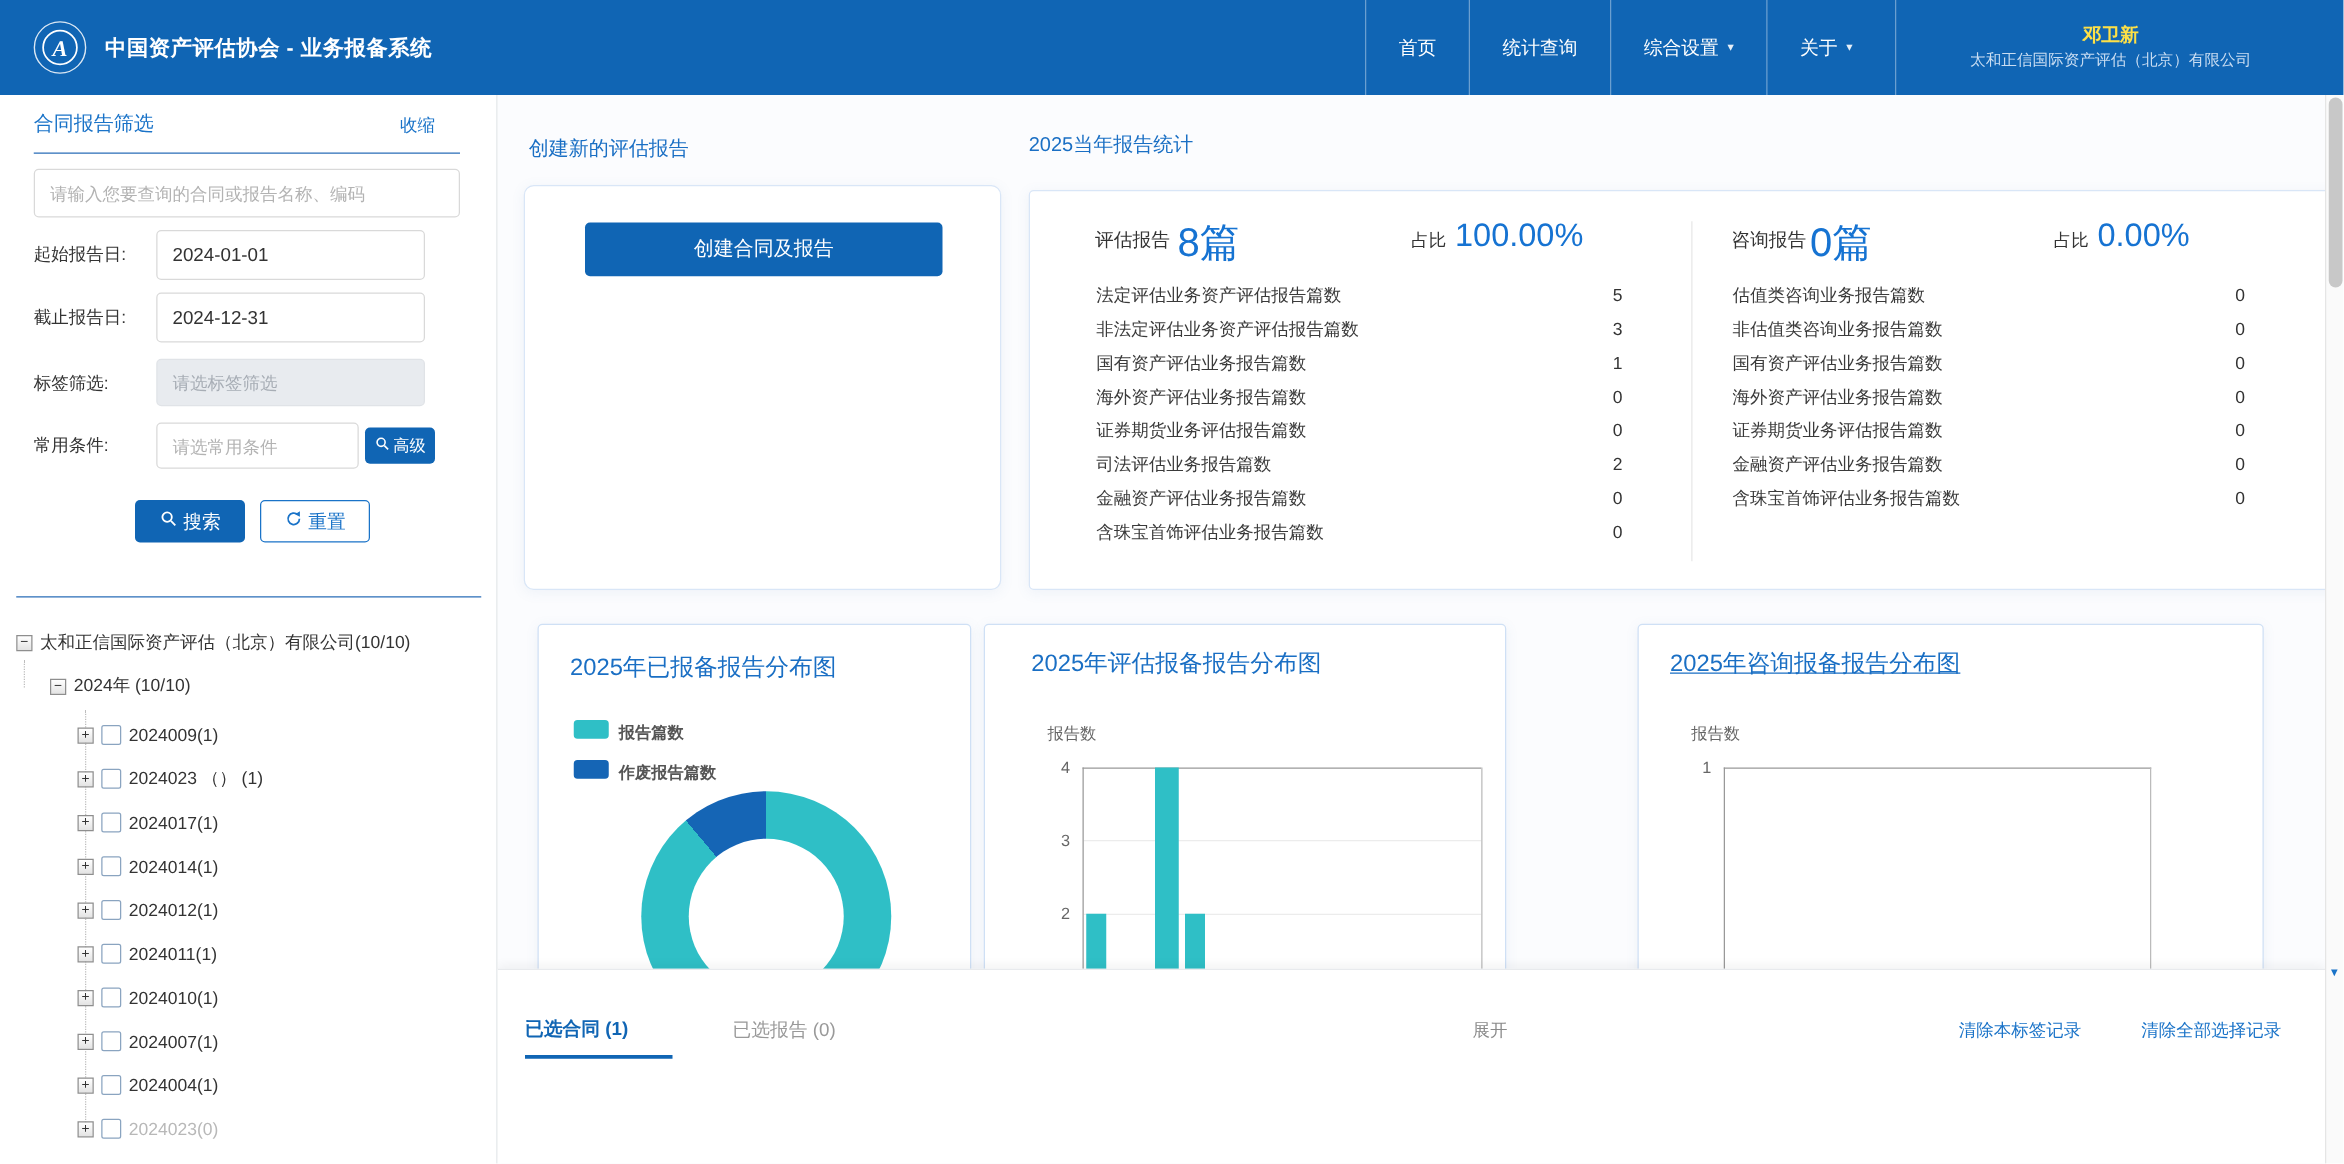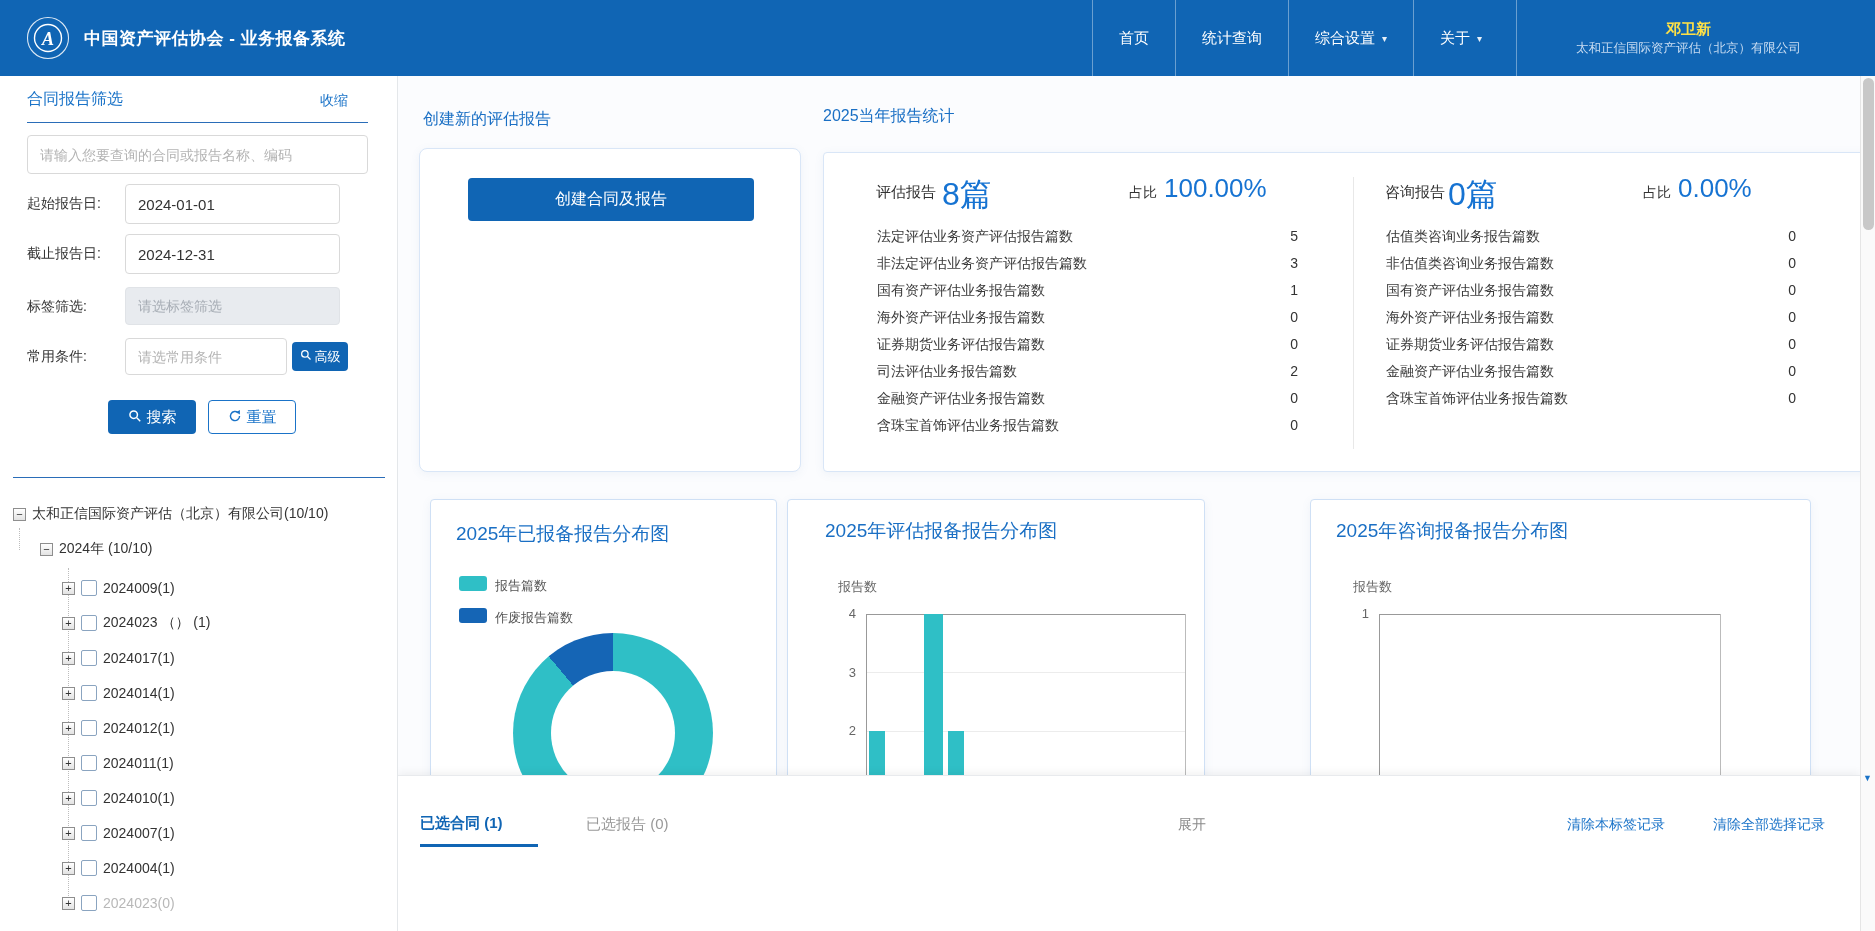--- a/index.html
+++ b/index.html
@@ -54,21 +54,21 @@
   .stat-count { position:absolute; font-size:32px; color:#1673d2; }
   .ratio-label { position:absolute; font-size:14px; color:#333; }
   .ratio-val { position:absolute; font-size:26px; color:#1673d2; }
   .stat-row-label { position:absolute; font-size:14px; color:#3a3a3a; white-space:nowrap; }
   .stat-row-val { position:absolute; width:34px; text-align:right; font-size:14px; color:#333; }
   .stats-vdiv { position:absolute; left:529px; top:24px; width:1px; height:272px; background:#e8e8e8; }
 
   
   .chart-title { position:absolute; font-size:19px; color:#1a6fc4; white-space:nowrap; }
   .legend-swatch { position:absolute; width:28px; height:15px; border-radius:3px; }
-  .legend-text { position:absolute; font-size:13px; color:#555; }
+  .legend-text { position:absolute; font-size:13px; color:#555;font-weight:bold; }
   .donut { position:absolute; left:82px; top:133px; width:200px; height:200px; border-radius:50%; }
   .donut-hole { position:absolute; left:38px; top:38px; width:124px; height:124px; border-radius:50%; background:#fff; }
   .y-label { position:absolute; font-size:13px; color:#666; }
   .tick { position:absolute; width:30px; text-align:right; font-size:13px; color:#666; }
   .axis-v { position:absolute; width:1px; background:#999; }
   .axis-h { position:absolute; height:1px; background:#999; }
   .grid-h { position:absolute; height:1px; background:#ececec; }
   .plot-right { position:absolute; width:1px; background:#bbb; }
   .bar { position:absolute; background:#2fbfc6; }
 
@@ -305,21 +305,21 @@
       <div class="grid-h" style="left:79px; top:172px; width:318px;"></div>
       <div class="grid-h" style="left:79px; top:231px; width:318px;"></div>
       <div class="axis-v" style="left:78px; top:114px; height:186px;"></div>
       <div class="plot-right" style="left:397px; top:114px; height:186px;"></div>
       <div class="bar" style="left: 81px; width: 16px; top: 231px; height: 69px; background: rgb(47, 191, 198);"></div>
       <div class="bar" style="left: 136px; width: 19px; top: 114px; height: 186px; background: rgb(47, 191, 198);"></div>
       <div class="bar" style="left: 160px; width: 16px; top: 231px; height: 69px; background: rgb(47, 191, 198);"></div>
     </div>
 
     <div class="card" style="left:912px; top:423px; width:501px; height:420px; border-radius:4px; border-color:#cfe0f5;">
-      <div class="chart-title" style="left:25px; top:18px;">2025年咨询报备报告分布图</div>
+      <div class="chart-title" style="left:25px; top:18px;text-decoration:underline;">2025年咨询报备报告分布图</div>
       <div class="y-label" style="left:42px; top:78px;">报告数</div>
       <div class="tick" style="left:28px; top:106px;">1</div>
       <div class="axis-h" style="left:68px; top:114px; width:342px;"></div>
       <div class="axis-v" style="left:68px; top:114px; height:186px;"></div>
       <div class="plot-right" style="left:409px; top:114px; height:186px;"></div>
     </div>
 
     <div id="footer">
       <div class="ft-tab-active">已选合同 (1)</div>
       <div class="ft-tab-underline"></div>

